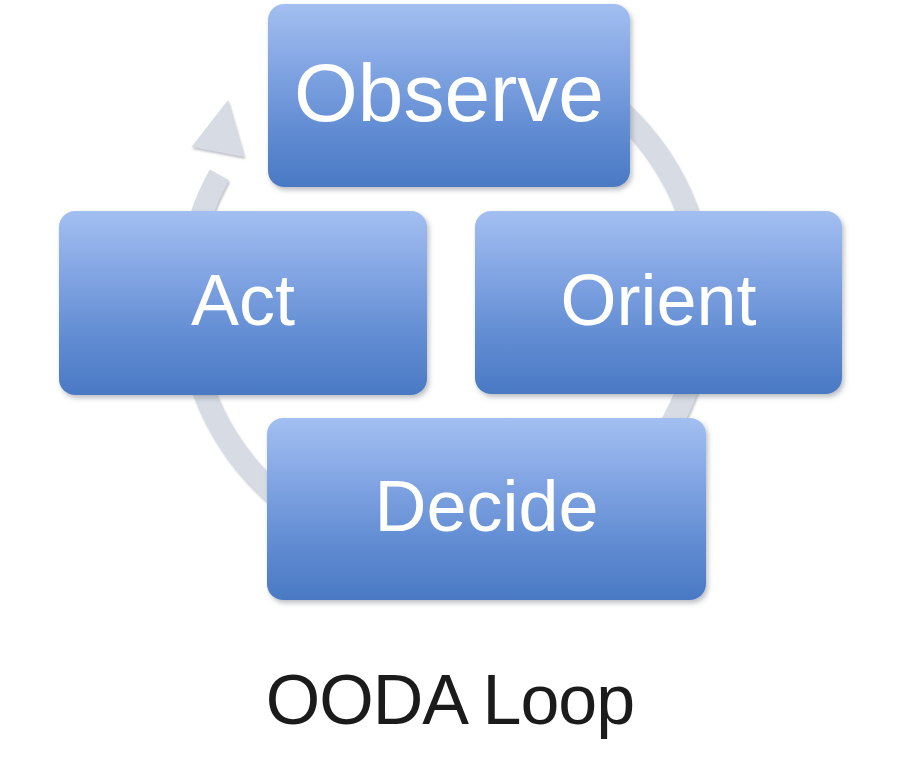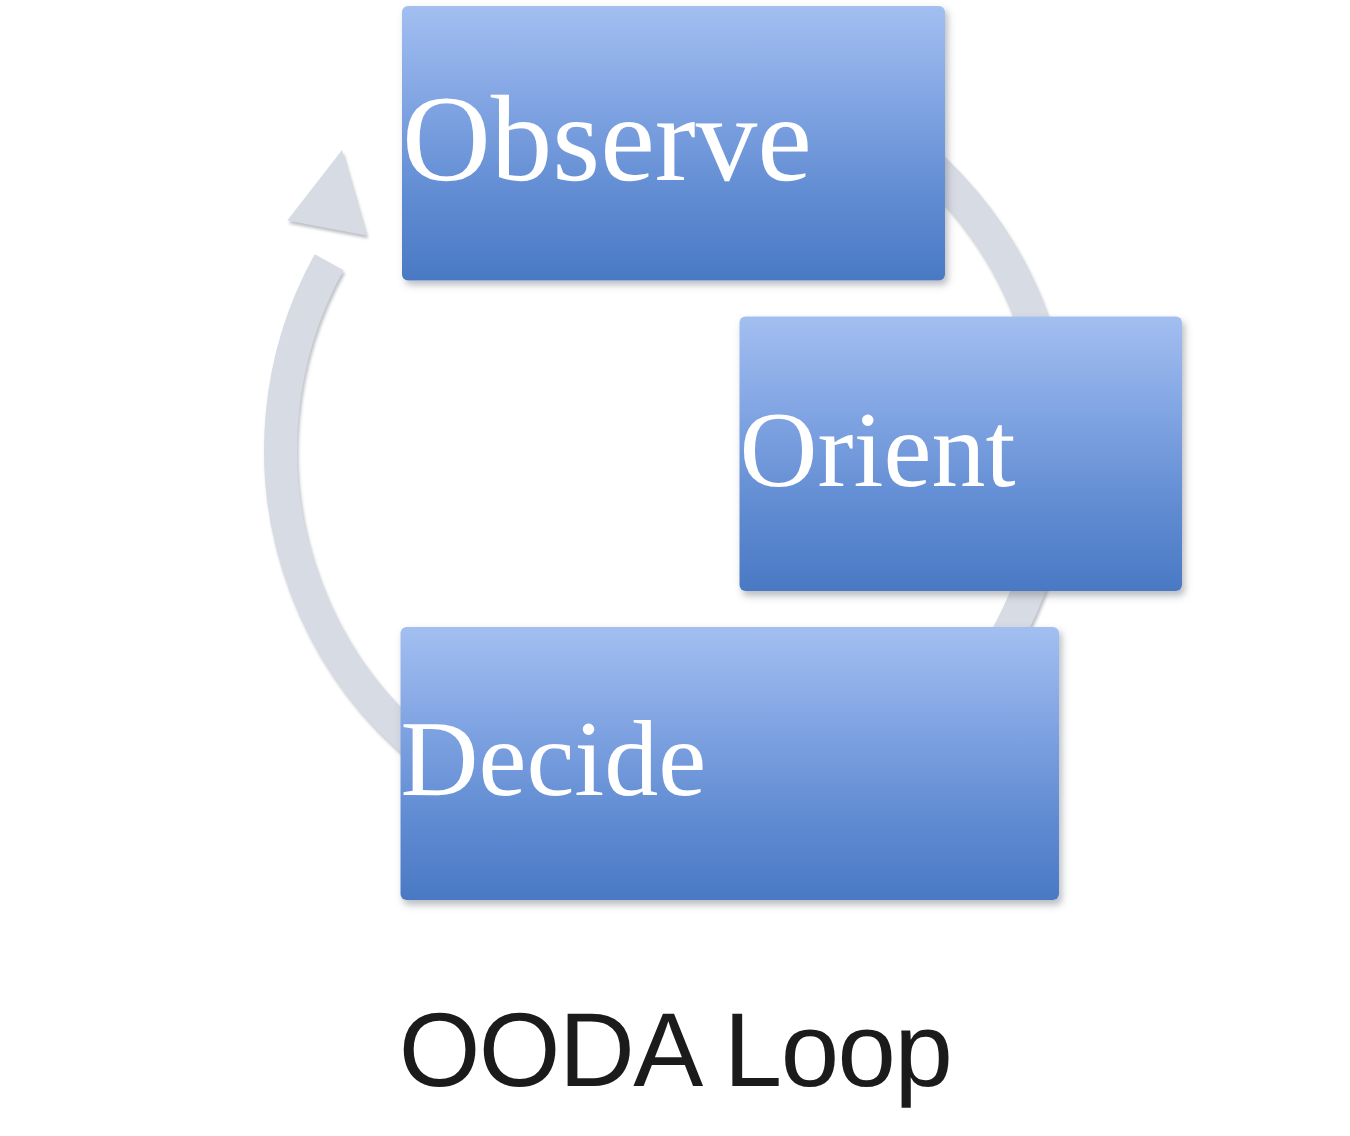--- a/index.html
+++ b/index.html
@@ -31,33 +31,32 @@
   }
   .head {
     fill: #d6dbe4;
     filter: drop-shadow(1px 2px 1px rgba(110,115,128,0.45));
   }
   .node {
     position: absolute;
     z-index: 2;
     display: flex;
     align-items: center;
-    justify-content: flex-start;
-    border-radius: 4px;
+    justify-content: center;
+    border-radius: 16px;
     background: linear-gradient(180deg, #a3bff1 0%, #86a8e5 30%, #5e8ad1 72%, #4a79c4 100%);
     box-shadow: 2px 3px 5px rgba(120,125,135,0.5);
     color: #ffffff;
-    font-family: Liberation Serif, serif;
   }
   .node span {
     line-height: 1;
     padding-bottom: 6px;
   }
   .node-observe { left: 268px; top: 4px;   width: 362px; height: 183px; font-size: 82px; }
-  .node-orient  { left: 493px; top: 211px; width: 295px; height: 183px; font-size: 72px; }
+  .node-orient  { left: 475px; top: 211px; width: 367px; height: 183px; font-size: 72px; }
   .node-act     { left: 59px;  top: 211px; width: 368px; height: 184px; font-size: 72px; }
   .node-decide  { left: 267px; top: 418px; width: 439px; height: 182px; font-size: 72px; }
   .diagram-title {
     position: absolute;
     z-index: 2;
     left: 0;
     top: 660px;
     width: 900px;
     text-align: center;
     font-size: 70px;
@@ -76,20 +75,23 @@
   </svg>
 
   <div class="node node-observe">
     <span>Observe</span>
   </div>
 
   <div class="node node-orient">
     <span>Orient</span>
   </div>
 
+  <div class="node node-act">
+    <span>Act</span>
+  </div>
 
   <div class="node node-decide">
     <span>Decide</span>
   </div>
 
   <div class="diagram-title">OODA Loop</div>
 
 </div>
 
 </body></html>

